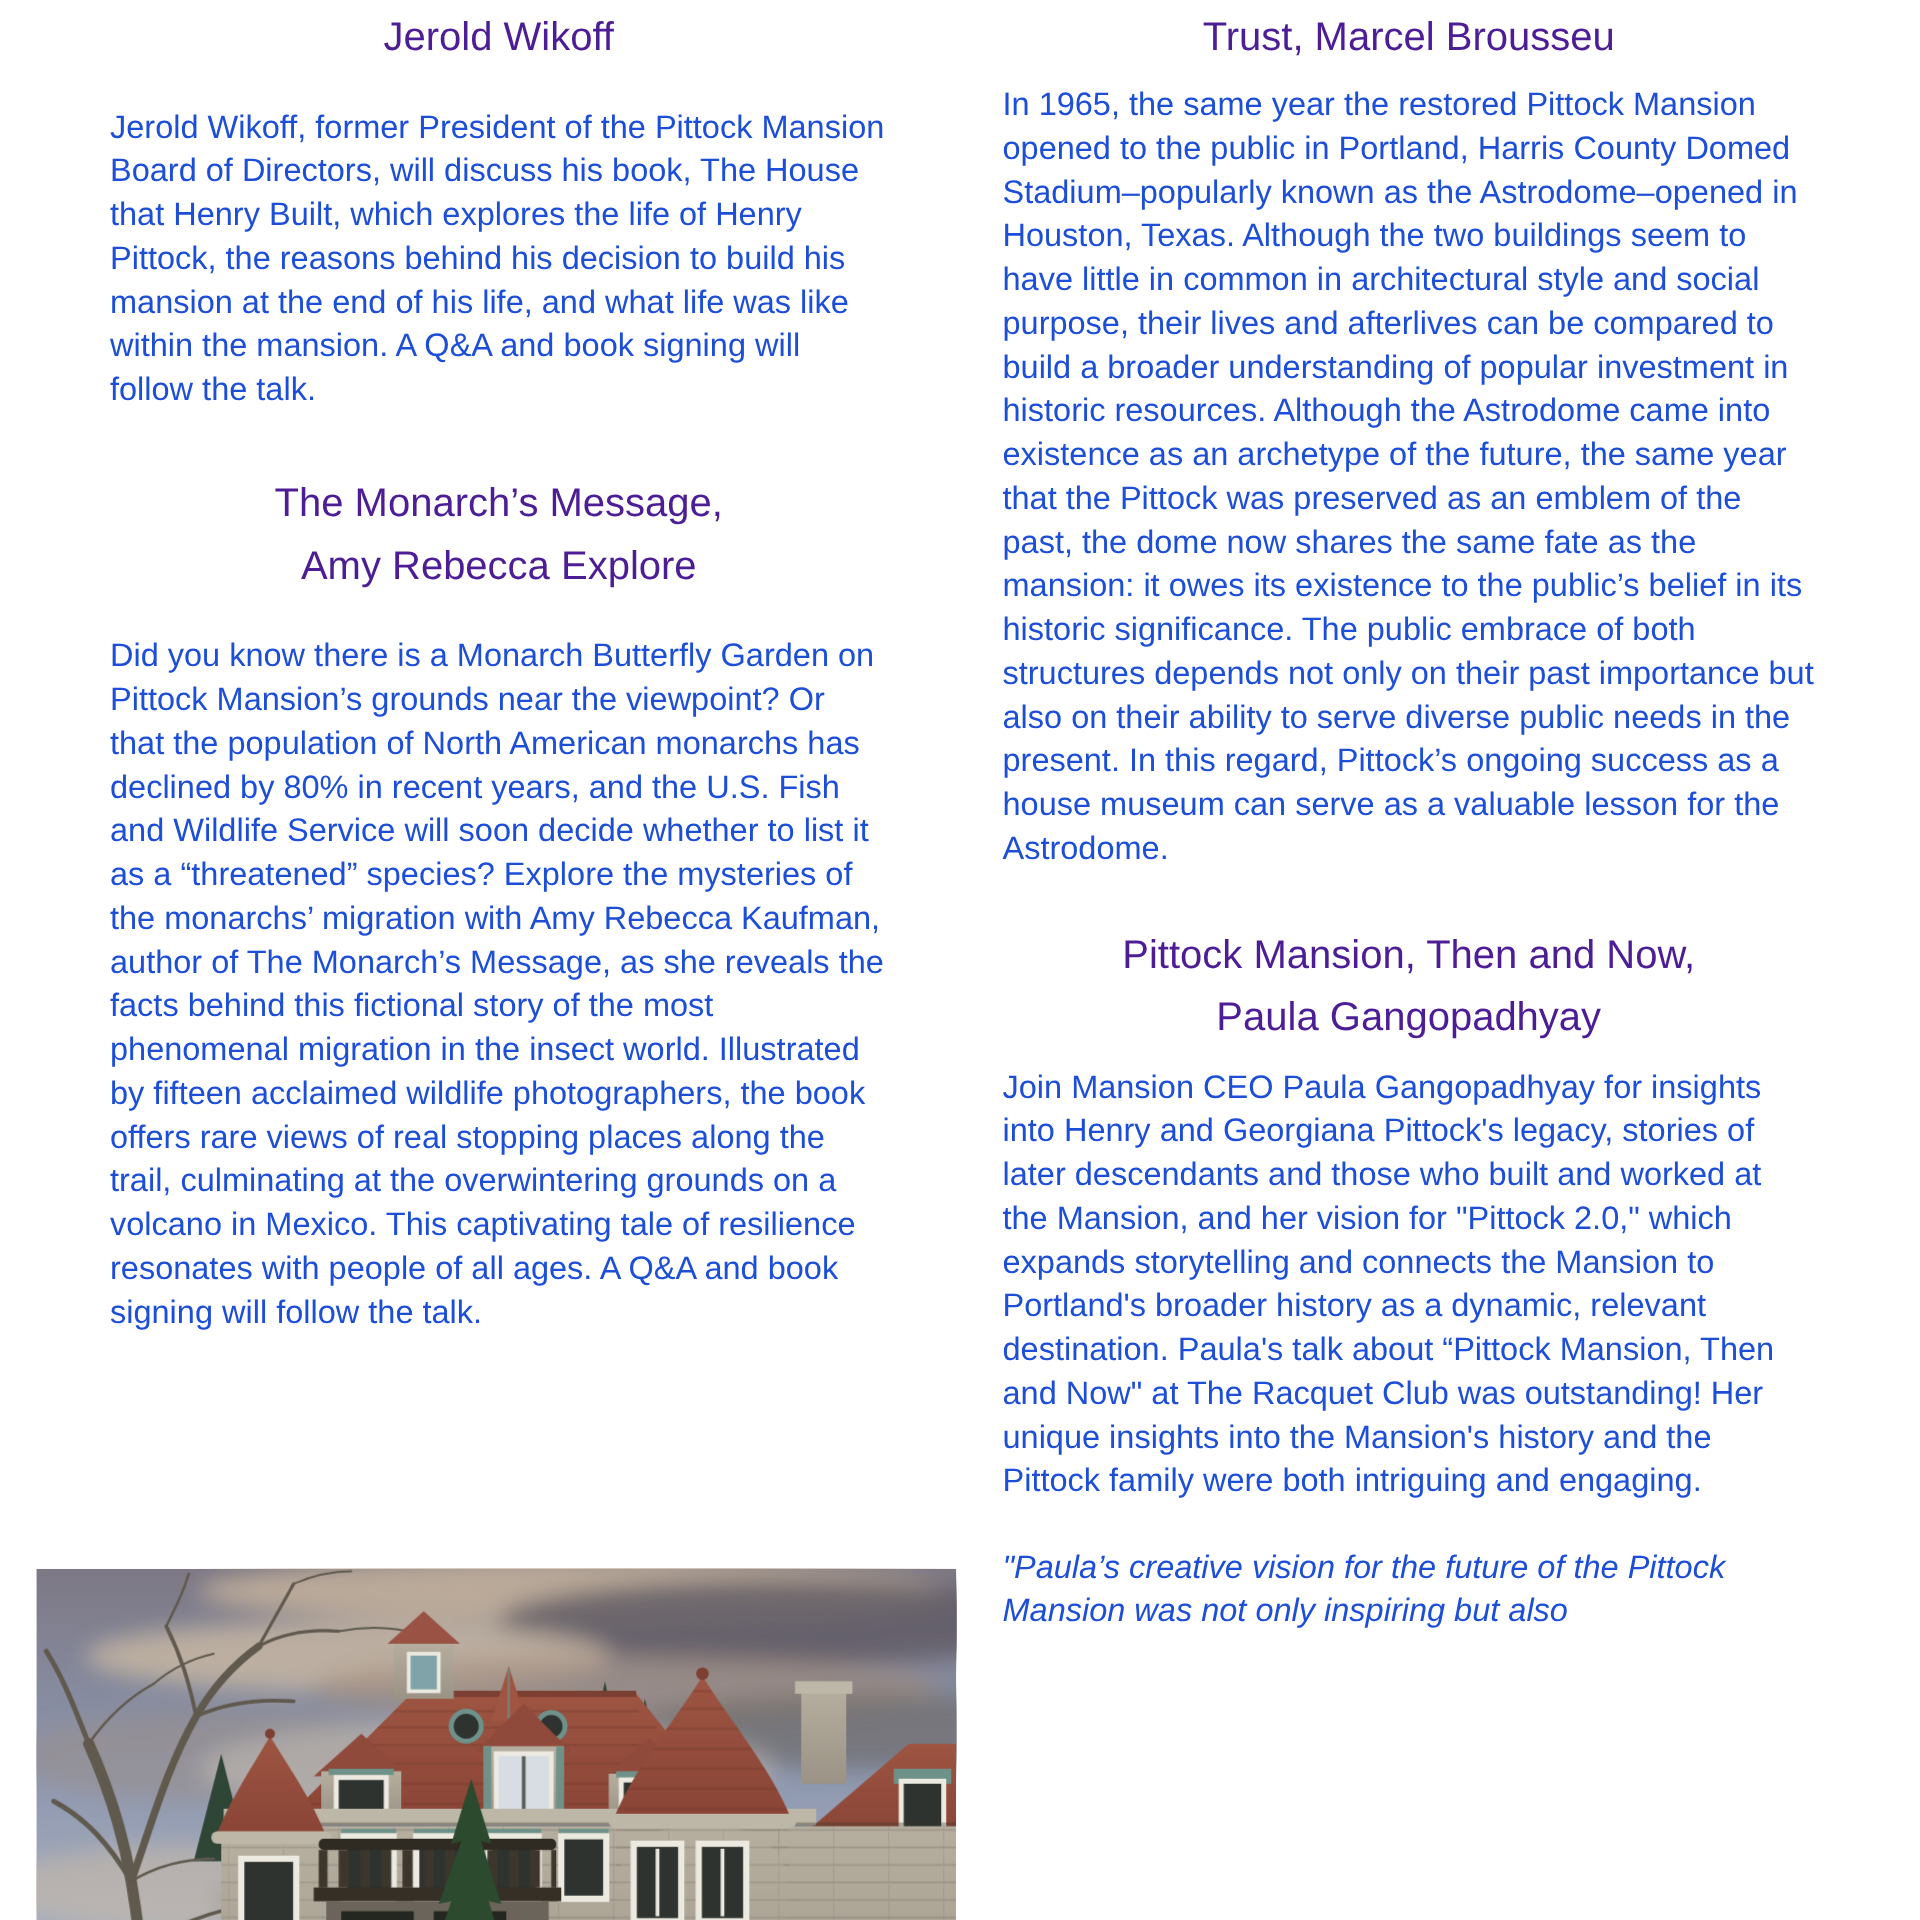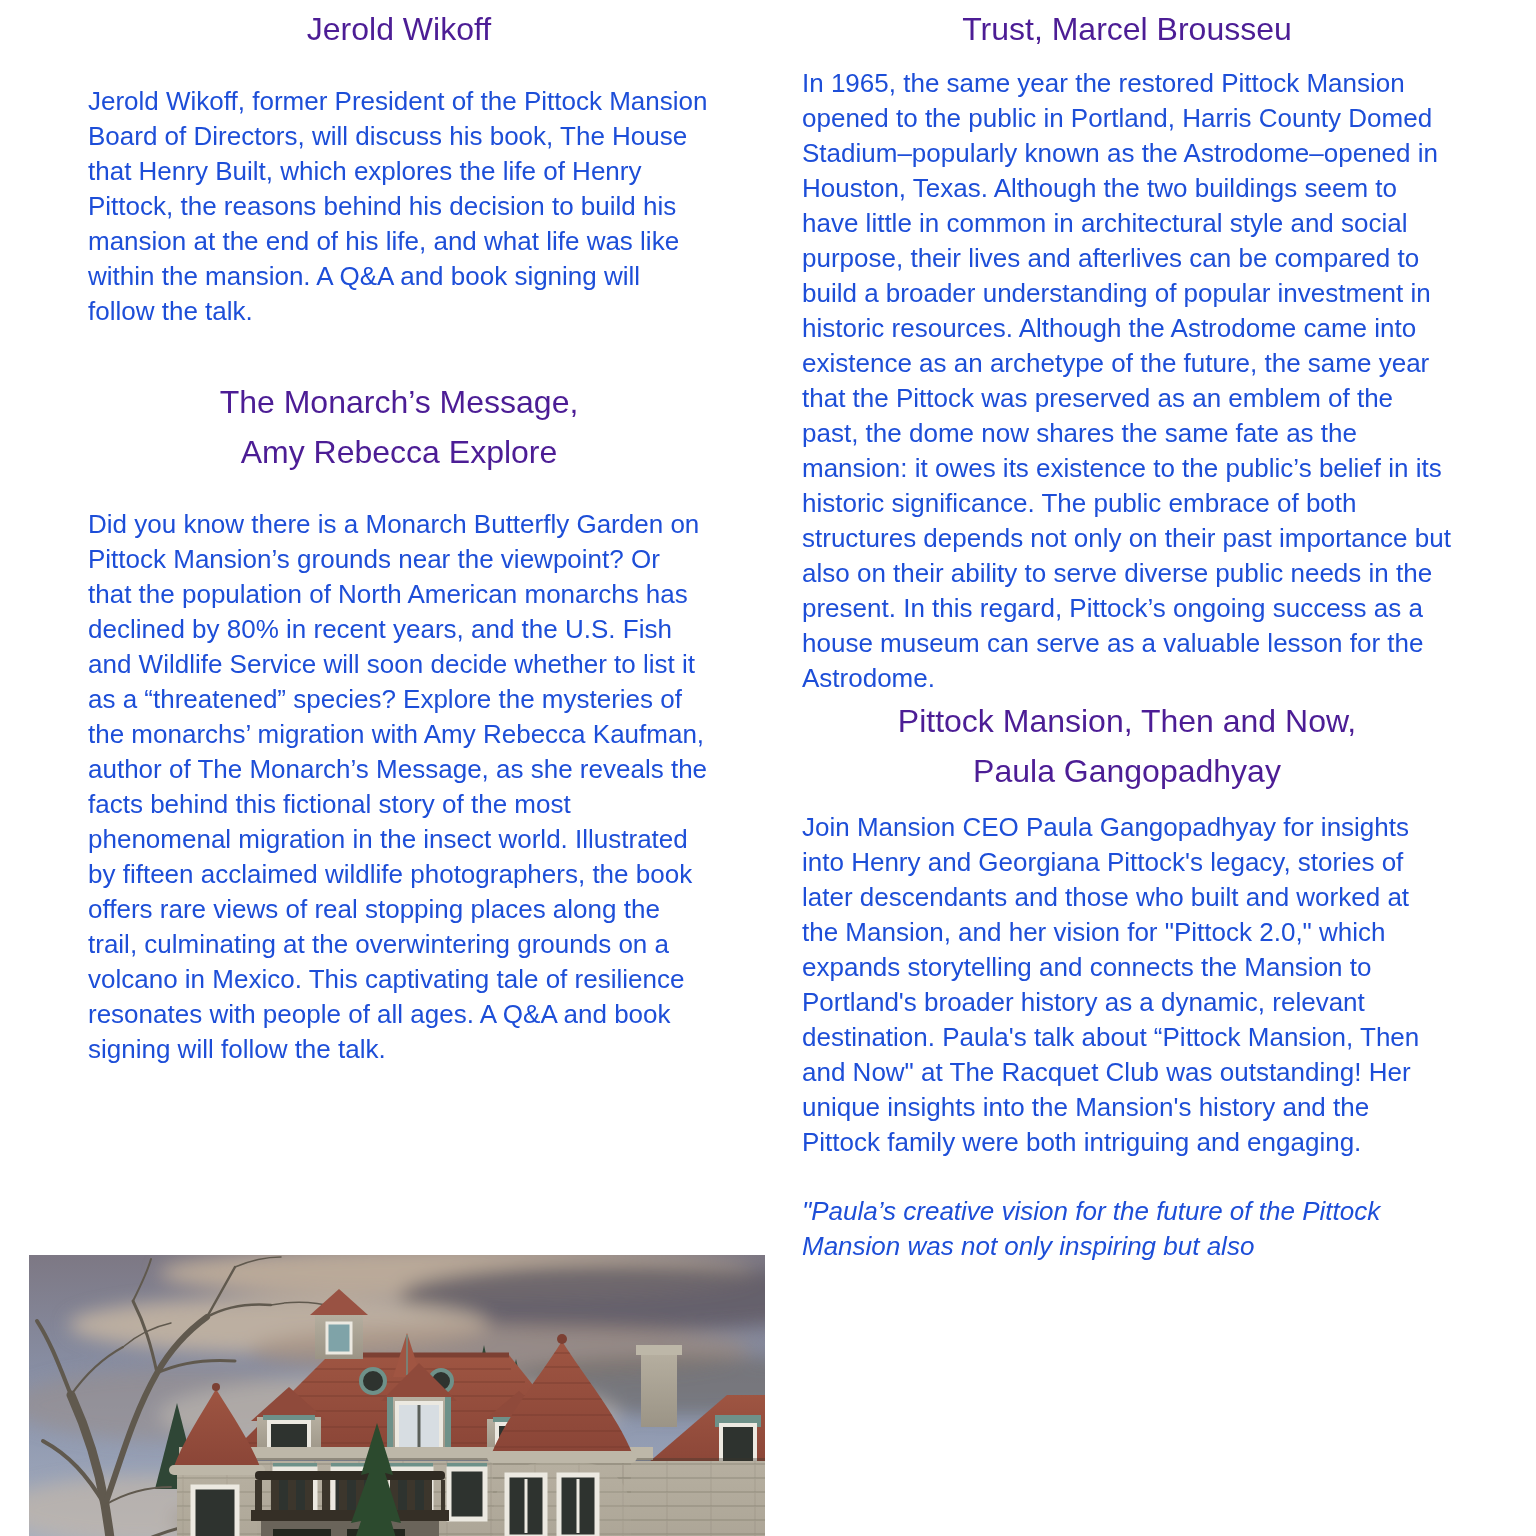--- a/index.html
+++ b/index.html
@@ -33,21 +33,21 @@
     margin:0;
     font-size:26px;
     line-height:35px;
     font-weight:400;
     color:#1d4ed8;
   }
   .sec-jerold .heading{margin-bottom:30px;}
   .sec-monarch{margin-top:48px;}
   .sec-monarch .heading{margin-bottom:30px;}
   .sec-irreplaceable .heading{margin-bottom:12px;}
-  .sec-then-now{}
+  .sec-then-now{margin-top:42px;}
   .sec-then-now .heading{margin-bottom:14px;}
   .quote-text{
     margin:34px 0 0 0;
     font-style:italic;
   }
   .photo-figure{
     position:absolute;
     left:29px;top:1255px;
     width:736px;height:281px;
     margin:0;

